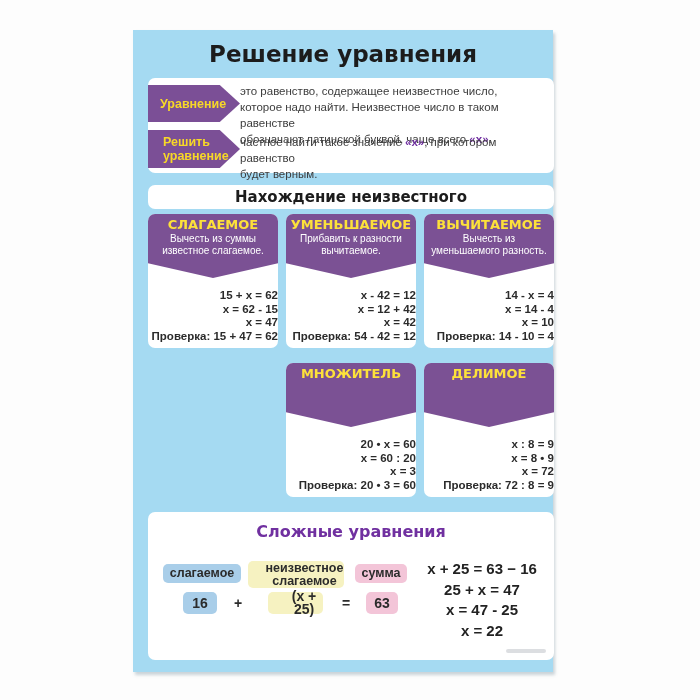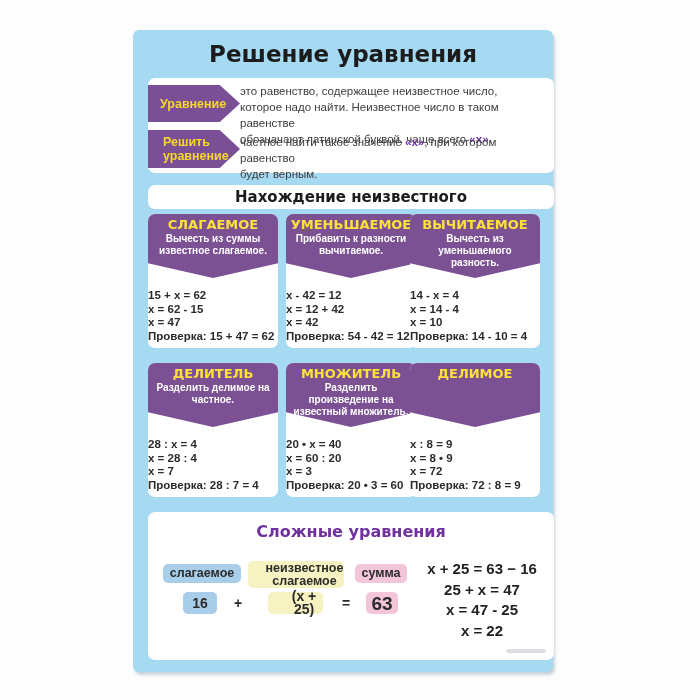--- a/index.html
+++ b/index.html
@@ -1,21 +1,21 @@
 <!DOCTYPE html>
 <html><head>
 <meta charset="utf-8">
 <style>
   * { margin:0; padding:0; box-sizing:border-box; }
   html,body { width:700px; height:700px; background:#fdfdfd; font-family:"Liberation Sans", sans-serif; }
   .page { position:relative; width:700px; height:700px; background:#fdfdfd; overflow:hidden; }
 
   .poster {
     position:absolute; left:133px; top:30px; width:420px; height:642px;
-    background:#a5daf2; border-radius:6px;
+    background:#a5daf2; border-radius:0;
     box-shadow:2px 3px 3px rgba(110,135,150,0.35);
   }
 
   .poster-title {
     position:absolute; top:11px; left:0; width:100%;
     text-align:center; font-family:"DejaVu Sans", sans-serif;
     font-size:23px; font-weight:bold; color:#1c1c1c;
   }
 
   .panel { position:absolute; background:#ffffff; border-radius:7px; }
@@ -45,36 +45,36 @@
     display:flex; align-items:center; justify-content:center;
     font-family:"DejaVu Sans", sans-serif; font-size:15px; font-weight:bold; color:#1c1c1c;
   }
 
   
   .card {
     position:absolute; width:130px; height:134px;
     background:#ffffff; border-radius:7px; overflow:hidden;
   }
   .row1 { top:184px; } .row2 { top:333px; }
-  .col1 { left:15px; } .col2 { left:153px; } .col3 { left:277px; }
+  .col1 { left:15px; } .col2 { left:153px; } .col3 { left:291px; }
   .card-head {
     width:100%; height:64px; background:#7b5194;
     clip-path:polygon(0 0, 100% 0, 100% 77%, 50% 100%, 0 77%);
     text-align:center; padding-top:3px;
   }
   .card-title {
     font-family:"DejaVu Sans", sans-serif;
     font-size:13px; font-weight:bold; color:#fde13a; line-height:15px;
   }
   .card-rule {
-    font-size:10px; font-weight:bold; color:#ffffff; line-height:12px;
+    font-size:10px; font-weight:normal; color:#ffffff; line-height:12px;
     padding:1px 6px 0 6px;
   }
   .card-eqs {
-    margin-top:11px; text-align:left;
+    margin-top:11px; text-align:right;
     font-size:11.5px; font-weight:bold; color:#2b2b2b; line-height:13.5px;
   }
 
   
   .complex { left:15px; top:482px; width:406px; height:148px; }
   .complex-title {
     position:absolute; top:10px; width:100%; text-align:center;
     font-family:"DejaVu Sans", sans-serif;
     font-size:16px; font-weight:bold; color:#7030a0;
   }
@@ -84,21 +84,21 @@
     display:flex; align-items:center; justify-content:center; line-height:13px;
   }
   .chip-blue   { background:#a9cee9; }
   .chip-yellow { background:#f6f2c1;padding-left:17px; }
   .chip-pink   { background:#f3c5d8; }
   .lbl-addend  { left:15px;  top:52px; width:78px; height:19px; }
   .lbl-unknown { left:100px; top:49px; width:96px; height:27px; }
   .lbl-sum     { left:207px; top:52px; width:52px; height:19px; }
   .box-16      { left:35px;  top:80px; width:34px; height:22px; font-size:14px; }
   .box-x25     { left:120px; top:80px; width:55px; height:22px; font-size:14px; }
-  .box-63      { left:218px; top:80px; width:32px; height:22px; font-size:19px; }
+  .box-63      { left:218px; top:80px; width:32px; height:22px; font-size:14px; }
   .op { position:absolute; font-size:14px; font-weight:bold; color:#2b2b2b; top:83px; }
   .op-plus   { left:86px; }
   .op-equals { left:194px; }
   .solution {
     position:absolute; left:268px; top:47px; width:132px;
     text-align:center; font-size:15px; font-weight:bold; color:#222222; line-height:20.5px;
   }
   .watermark {
     position:absolute; right:8px; bottom:7px; width:40px; height:4px;
     background:#c9cdd1; opacity:0.65; border-radius:2px;
@@ -166,40 +166,27 @@
         <div class="card-rule">Вычесть из уменьшаемого разность.</div>
       </div>
       <div class="card-eqs">
         <div>14 - x = 4</div>
         <div>x = 14 - 4</div>
         <div>x = 10</div>
         <div>Проверка: 14 - 10 = 4</div>
       </div>
     </div>
 
-    <div class="card row2 col1">
-      <div class="card-head">
-        <div class="card-title">ДЕЛИТЕЛЬ</div>
-        <div class="card-rule">Разделить делимое на частное.</div>
-      </div>
-      <div class="card-eqs">
-        <div>28 : x = 4</div>
-        <div>x = 28 : 4</div>
-        <div>x = 7</div>
-        <div>Проверка: 28 : 7 = 4</div>
-      </div>
-    </div>
 
     <div class="card row2 col2">
       <div class="card-head">
         <div class="card-title">МНОЖИТЕЛЬ</div>
-        <div class="card-rule">Разделить произведение на известный множитель.</div>
-      </div>
-      <div class="card-eqs">
-        <div>20 • x = 40</div>
+      </div>
+      <div class="card-eqs">
+        <div>20 • x = 60</div>
         <div>x = 60 : 20</div>
         <div>x = 3</div>
         <div>Проверка: 20 • 3 = 60</div>
       </div>
     </div>
 
     <div class="card row2 col3">
       <div class="card-head">
         <div class="card-title">ДЕЛИМОЕ</div>
       </div>

